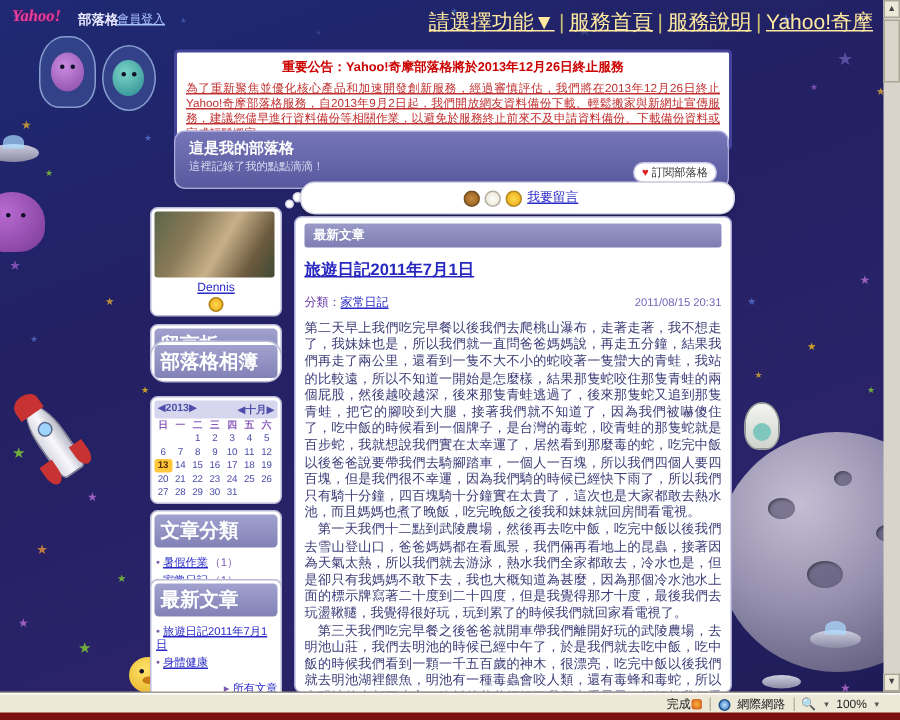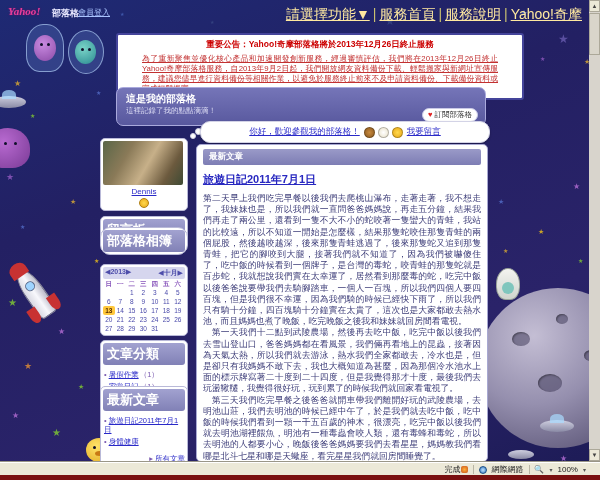--- a/index.html
+++ b/index.html
@@ -13,21 +13,21 @@
   .logo-mark{position:absolute;left:8px;top:5px;font:italic bold 11px "Liberation Serif",serif;
     color:#e83e9c;text-shadow:0 0 2px #7a1060;}
   .logo-suffix{position:absolute;left:52px;top:7px;font:bold 9px sans-serif;color:#e9e9ff;}
   .login-link{position:absolute;left:78px;top:7px;font-size:8px;color:#aac4ff;text-decoration:underline;}
   .topmenu{position:absolute;right:16px;top:6px;font-size:14px;color:#ffe9a0;}
   .topmenu a{color:#ffe9a0;text-decoration:underline;margin:0 2px;cursor:pointer;}
   .topmenu .sep{color:#c9c070;margin:0 1px;}
 
   
   .announce{position:absolute;left:116px;top:33px;width:356px;background:#fff;
-    border:2px solid #44449a;border-radius:3px;padding:4px 24px;}
+    border:2px solid #44449a;border-radius:3px;padding:4px 6px;}
   .announce-title{font-size:8.5px;font-weight:bold;color:#cc0000;text-align:center;margin-bottom:3px;}
   .announce-body{font-size:7.8px;line-height:10px;color:#c23030;text-decoration:underline;text-align:justify;}
 
   
   .bloghead{position:absolute;left:116px;top:87px;width:368px;height:37px;
     background:linear-gradient(#7575b8,#58589e);border:1px solid #a9a9dc;border-radius:7px;}
   .blog-title{position:absolute;left:9px;top:4px;font-size:10px;font-weight:bold;color:#fff;}
   .blog-subtitle{position:absolute;left:9px;top:18px;font-size:7.5px;color:#d9d9f2;}
   .subscribe-btn{position:absolute;right:7px;bottom:3px;background:#fff;border:1px solid #c9c9e6;
     border-radius:8px;padding:1px 5px;font-size:7.5px;color:#333;cursor:pointer;}
@@ -239,21 +239,20 @@
   <div class="blog-title">這是我的部落格</div>
   <div class="blog-subtitle">這裡記錄了我的點點滴滴！</div>
   <span class="subscribe-btn">
     <span class="heart">♥</span><span>訂閱部落格</span>
   </span>
 </div>
 
 <div class="dot" style="left:190px;top:133px;width:4px;height:4px;"></div>
 <div class="dot" style="left:195px;top:128px;width:5px;height:5px;"></div>
 <div class="bubble">
-  <a>你好，歡迎參觀我的部落格！</a>
   <span class="emos">
     <span class="emo emo1"></span>
     <span class="emo emo2"></span>
     <span class="emo emo3"></span>
   </span>
   <a>我要留言</a>
 </div>
 
 <div class="side-box" style="top:138px;">
   <div class="photo"></div>
@@ -352,20 +351,26 @@
   </div>
 </div>
 
 <div class="side-box" style="top:470px;height:10px;overflow:hidden;">
   <div class="side-bar-head" style="height:8px;"></div>
 </div>
 
 <div class="article-box">
   <div class="article-head">最新文章</div>
   <a class="article-title" style="display:inline-block;">旅遊日記2011年7月1日</a>
+  <div class="article-meta">
+    <span class="meta-cat">
+      <span>分類：</span><a>家常日記</a>
+    </span>
+    <span class="meta-date">2011/08/15 20:31</span>
+  </div>
   <div class="article-body" id="article-body">
       <p>第二天早上我們吃完早餐以後我們去爬桃山瀑布，走著走著，我不想走了，我妹妹也是，所以我們就一直問爸爸媽媽說，再走五分鐘，結果我們再走了兩公里，還看到一隻不大不小的蛇咬著一隻蠻大的青蛙，我站的比較遠，所以不知道一開始是怎麼樣，結果那隻蛇咬住那隻青蛙的兩個屁股，然後越咬越深，後來那隻青蛙逃過了，後來那隻蛇又追到那隻青蛙，把它的腳咬到大腿，接著我們就不知道了，因為我們被嚇傻住了，吃中飯的時候看到一個牌子，是台灣的毒蛇，咬青蛙的那隻蛇就是百步蛇，我就想說我們實在太幸運了，居然看到那麼毒的蛇，吃完中飯以後爸爸說要帶我們去騎腳踏車，一個人一百塊，所以我們四個人要四百塊，但是我們很不幸運，因為我們騎的時候已經快下雨了，所以我們只有騎十分鐘，四百塊騎十分鐘實在太貴了，這次也是大家都敢去熱水池，而且媽媽也煮了晚飯，吃完晚飯之後我和妹妹就回房間看電視。</p>
       <p>第一天我們十二點到武陵農場，然後再去吃中飯，吃完中飯以後我們去雪山登山口，爸爸媽媽都在看風景，我們倆再看地上的昆蟲，接著因為天氣太熱，所以我們就去游泳，熱水我們全家都敢去，冷水也是，但是卻只有我媽媽不敢下去，我也大概知道為甚麼，因為那個冷水池水上面的標示牌寫著二十度到二十四度，但是我覺得那才十度，最後我們去玩盪鞦韆，我覺得很好玩，玩到累了的時候我們就回家看電視了。</p>
       <p>第三天我們吃完早餐之後爸爸就開車帶我們離開好玩的武陵農場，去明池山莊，我們去明池的時候已經中午了，於是我們就去吃中飯，吃中飯的時候我們看到一顆一千五百歲的神木，很漂亮，吃完中飯以後我們就去明池湖裡餵魚，明池有一種毒蟲會咬人類，還有毒蜂和毒蛇，所以去明池的人都要小心，晚飯後爸爸媽媽要我們去看星星，媽媽教我們看哪是北斗七星和哪是天蠍座，看完星星我們就回房間睡覺了。</p>
     </div>
 </div>
 
 <div class="scrollbar">
   <div class="scroll-btn" style="top:0;">▲</div>
   <div class="scroll-thumb"></div>

